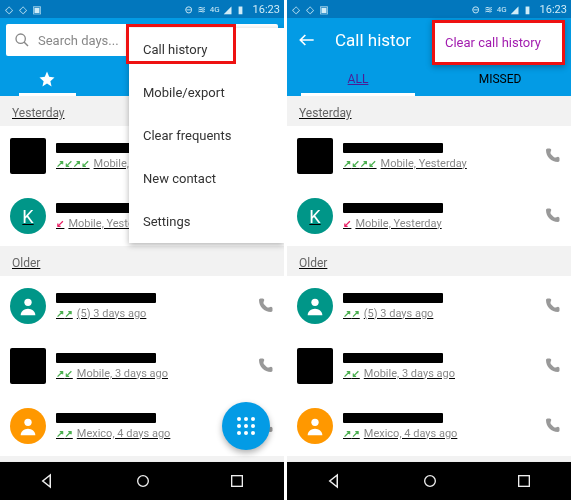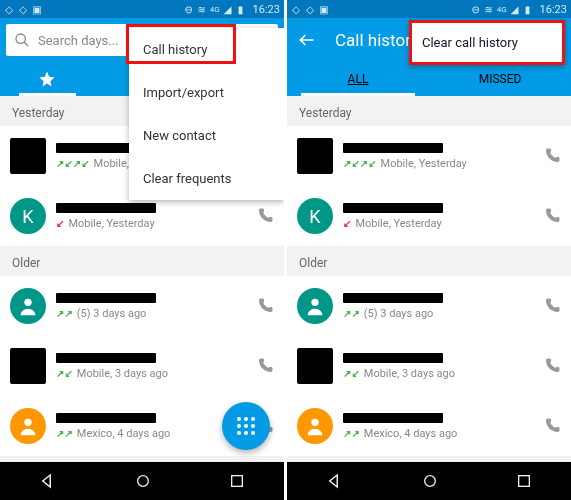--- a/index.html
+++ b/index.html
@@ -19,43 +19,43 @@
 
   .tabs { height: 34px; background: #039be5; display: flex; align-items: center; }
   .tab { flex: 1; display: flex; justify-content: center; align-items: center; height: 100%; position: relative; color: #b3e5fc; }
   .tab.active { color: #fff; }
   .tab.active::after { content: ''; position: absolute; bottom: 0; left: 20%; right: 20%; height: 3px; background: #fff; }
 
   .header-history { height: 44px; background: #039be5; display: flex; align-items: center; color: #fff; padding: 0 10px; font-size: 17px; }
   .back-arrow { margin-right: 18px; }
   .tabs2 { height: 34px; background: #039be5; display: flex; }
   .tab2 { flex: 1; text-align: center; color: #000000; font-size: 12px; line-height: 34px; position: relative; }
-  .tab2.active { color: #000000; text-decoration: underline; }
+  .tab2.active { color: #4c1d95; text-decoration: underline; }
   .tab2.active::after { content: ''; position: absolute; bottom: 0; left: 10%; right: 10%; height: 3px; background: #fff; }
 
-  .content { background: #f2f2f2; height: 365px; overflow: hidden; }
+  .content { background: #f2f2f2; height: 365px; overflow: hidden; text-decoration: underline; }
   .section-label { font-size: 12px; color: #666; padding: 10px 12px 6px; }
   .row { display: flex; align-items: center; background: #fff; padding: 8px 10px; min-height: 60px; position: relative; }
   .avatar { width: 36px; height: 36px; border-radius: 50%; display: flex; align-items: center; justify-content: center; color: #fff; font-size: 18px; flex-shrink: 0; }
   .avatar.square { border-radius: 2px; background: #000; }
   .avatar.teal { background: #009688; }
   .avatar.orange { background: #ff9800; }
   .contact-info { flex: 1; margin-left: 10px; overflow: hidden; }
   .contact-name { height: 10px; background: #000; width: 100px; margin-bottom: 4px; border-radius: 1px; }
   .contact-meta { font-size: 11px; color: #888; display: flex; align-items: center; gap: 2px; }
   .arrows { display: inline-flex; gap: 0px; margin-right: 2px;}
   .arrow { font-size: 10px; font-weight: bold; }
   .arrow.out { color: #4caf50; }
   .arrow.in { color: #4caf50; }
   .arrow.miss { color: #e91e63; }
   .call-icon { width: 18px; color: #999; }
 
   .menu { position: absolute; top: 28px; right: 0; width: 155px; background: #fff; box-shadow: 0 2px 6px rgba(0,0,0,.3); z-index: 20; }
   .menu-item { padding: 14px 14px; font-size: 13px; color: #333; }
-  .menu2 { position: absolute; top: 20px; right: 6px; width: 156px; background: #fff; box-shadow: 0 2px 6px rgba(0,0,0,.3); z-index: 20; padding: 12px 10px; font-size: 13px; color: #0f172a; border: 3px solid #e11; }
+  .menu2 { position: absolute; top: 20px; right: 6px; width: 133px; background: #fff; box-shadow: 0 2px 6px rgba(0,0,0,.3); z-index: 20; padding: 12px 10px; font-size: 13px; color: #a21caf; border: 3px solid #e11; }
   .highlight { position: absolute; border: 3px solid #e11; z-index: 25; }
 
   .fab { position: absolute; bottom: 50px; right: 14px; width: 48px; height: 48px; border-radius: 50%; background: #039be5; display: flex; align-items: center; justify-content: center; box-shadow: 0 3px 6px rgba(0,0,0,.3); }
   .fab-dots { display: grid; grid-template-columns: repeat(3, 4px); gap: 3px; }
   .fab-dots span { width: 4px; height: 4px; background: #fff; border-radius: 50%; }
 
   .navbar { position: absolute; bottom: 0; left: 0; right: 0; height: 38px; background: #000; display: flex; align-items: center; justify-content: space-around; }
   .nav-btn { color: #ddd; }
 
   .avatar svg { width: 22px; height: 22px; }
@@ -99,23 +99,24 @@
         </svg>
     </div>
     <div class="tab"></div>
     <div class="tab"></div>
   </div>
 
   <div class="highlight" style="top:24px; left:126px; width:110px; height:40px;"></div>
 
   <div class="menu">
     <div class="menu-item">Call history</div>
-    <div class="menu-item">Import/export</div>
+    <div class="menu-item">Mobile/export</div>
+    <div class="menu-item">Clear frequents</div>
     <div class="menu-item">New contact</div>
-    <div class="menu-item">Clear frequents</div>
+    <div class="menu-item">Settings</div>
   </div>
 
   <div class="content" id="left-content">
       <div class="section-label">Yesterday</div>
       <div class="row">
         <div class="avatar square"></div>
         <div class="contact-info">
           <div class="contact-name"></div>
           <div class="contact-meta"><span class="arrows">
               <span class="arrow out">↗</span>

